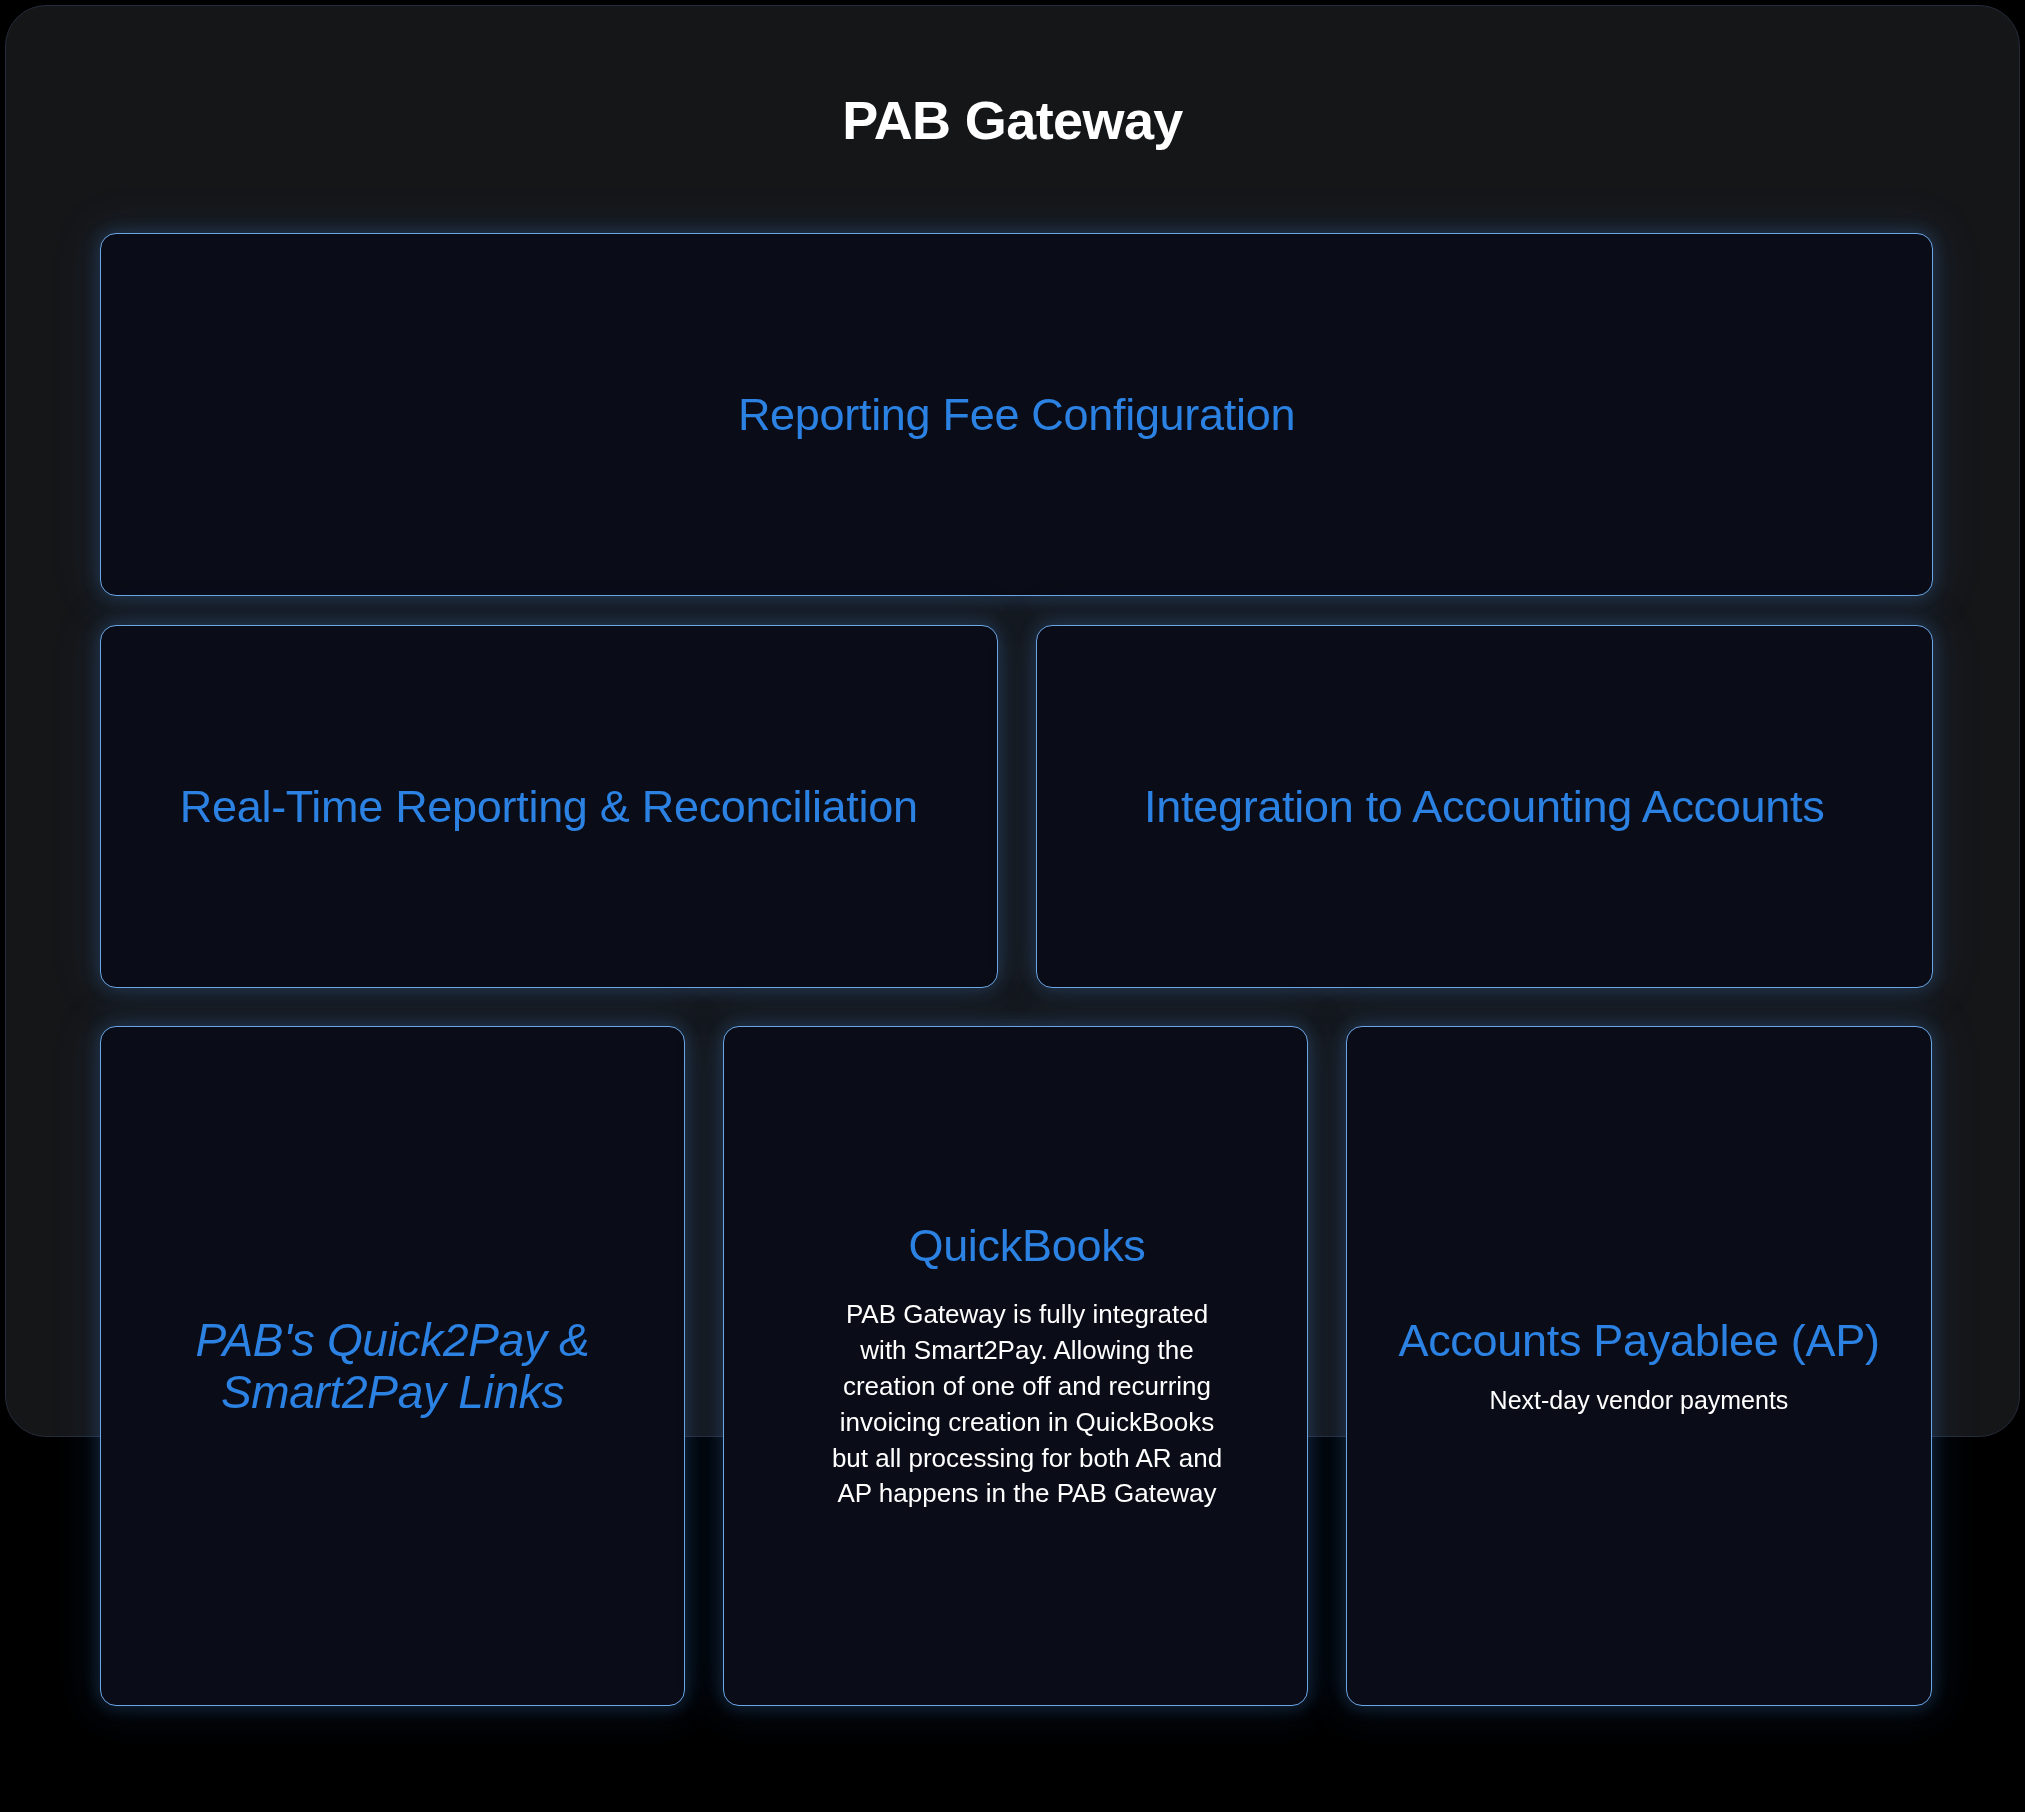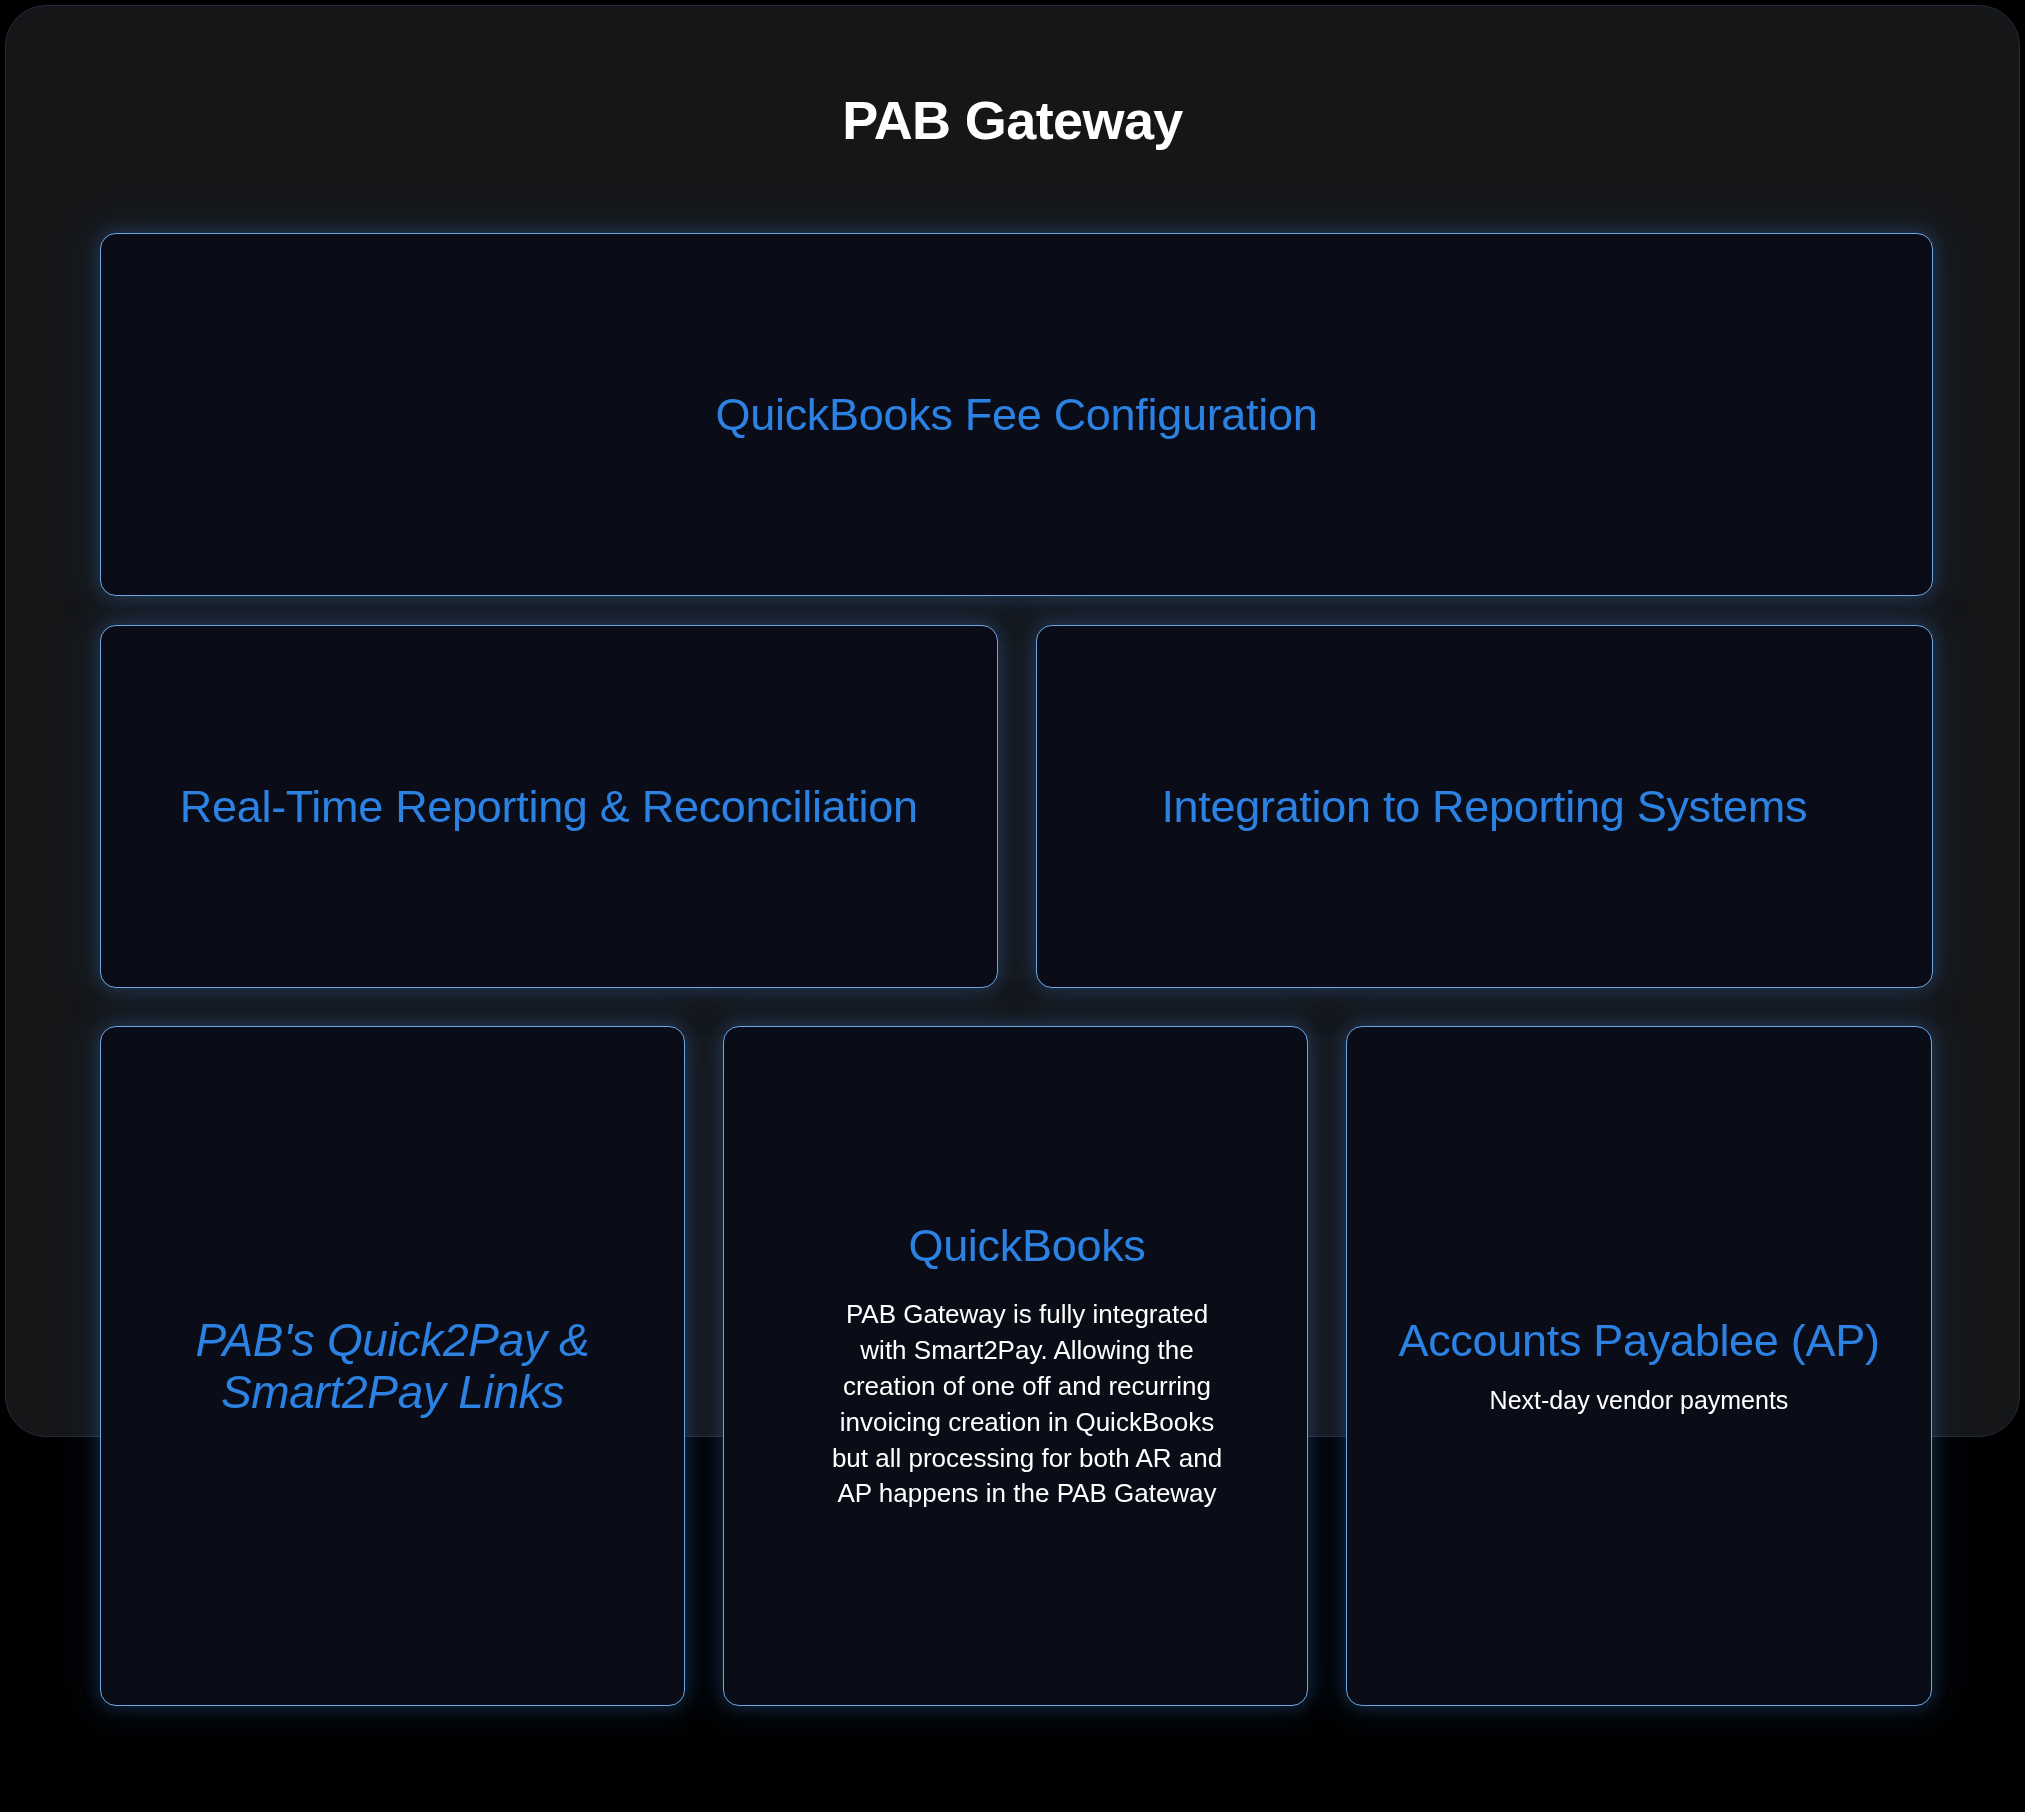--- a/index.html
+++ b/index.html
@@ -128,30 +128,30 @@
 
 <div id="stage">
   <div class="panel">
 
     <div class="panel-title">PAB Gateway</div>
 
     <div class="grid">
 
       <div class="row row-1">
         <div class="card c2">
-          <div class="card-title">QuickBooks Fee Configuration</div>
+          <div class="card-title">Reporting Fee Configuration</div>
         </div>
       </div>
 
       <div class="row row-2">
         <div class="card c1">
           <div class="card-title">Real-Time Reporting &amp; Reconciliation</div>
         </div>
         <div class="card c2">
-          <div class="card-title">Integration to Reporting Systems</div>
+          <div class="card-title">Integration to Accounting Accounts</div>
         </div>
       </div>
 
       <div class="row row-3">
         <div class="card c1">
           <div class="card-title">PAB's Quick2Pay &amp; Smart2Pay Links</div>
         </div>
         <div class="card c2">
           <div class="card-title">QuickBooks</div>
           <div class="card-sub">PAB Gateway is fully integrated with Smart2Pay. Allowing the creation of one off and recurring invoicing creation in QuickBooks but all processing for both AR and AP happens in the PAB Gateway</div>

